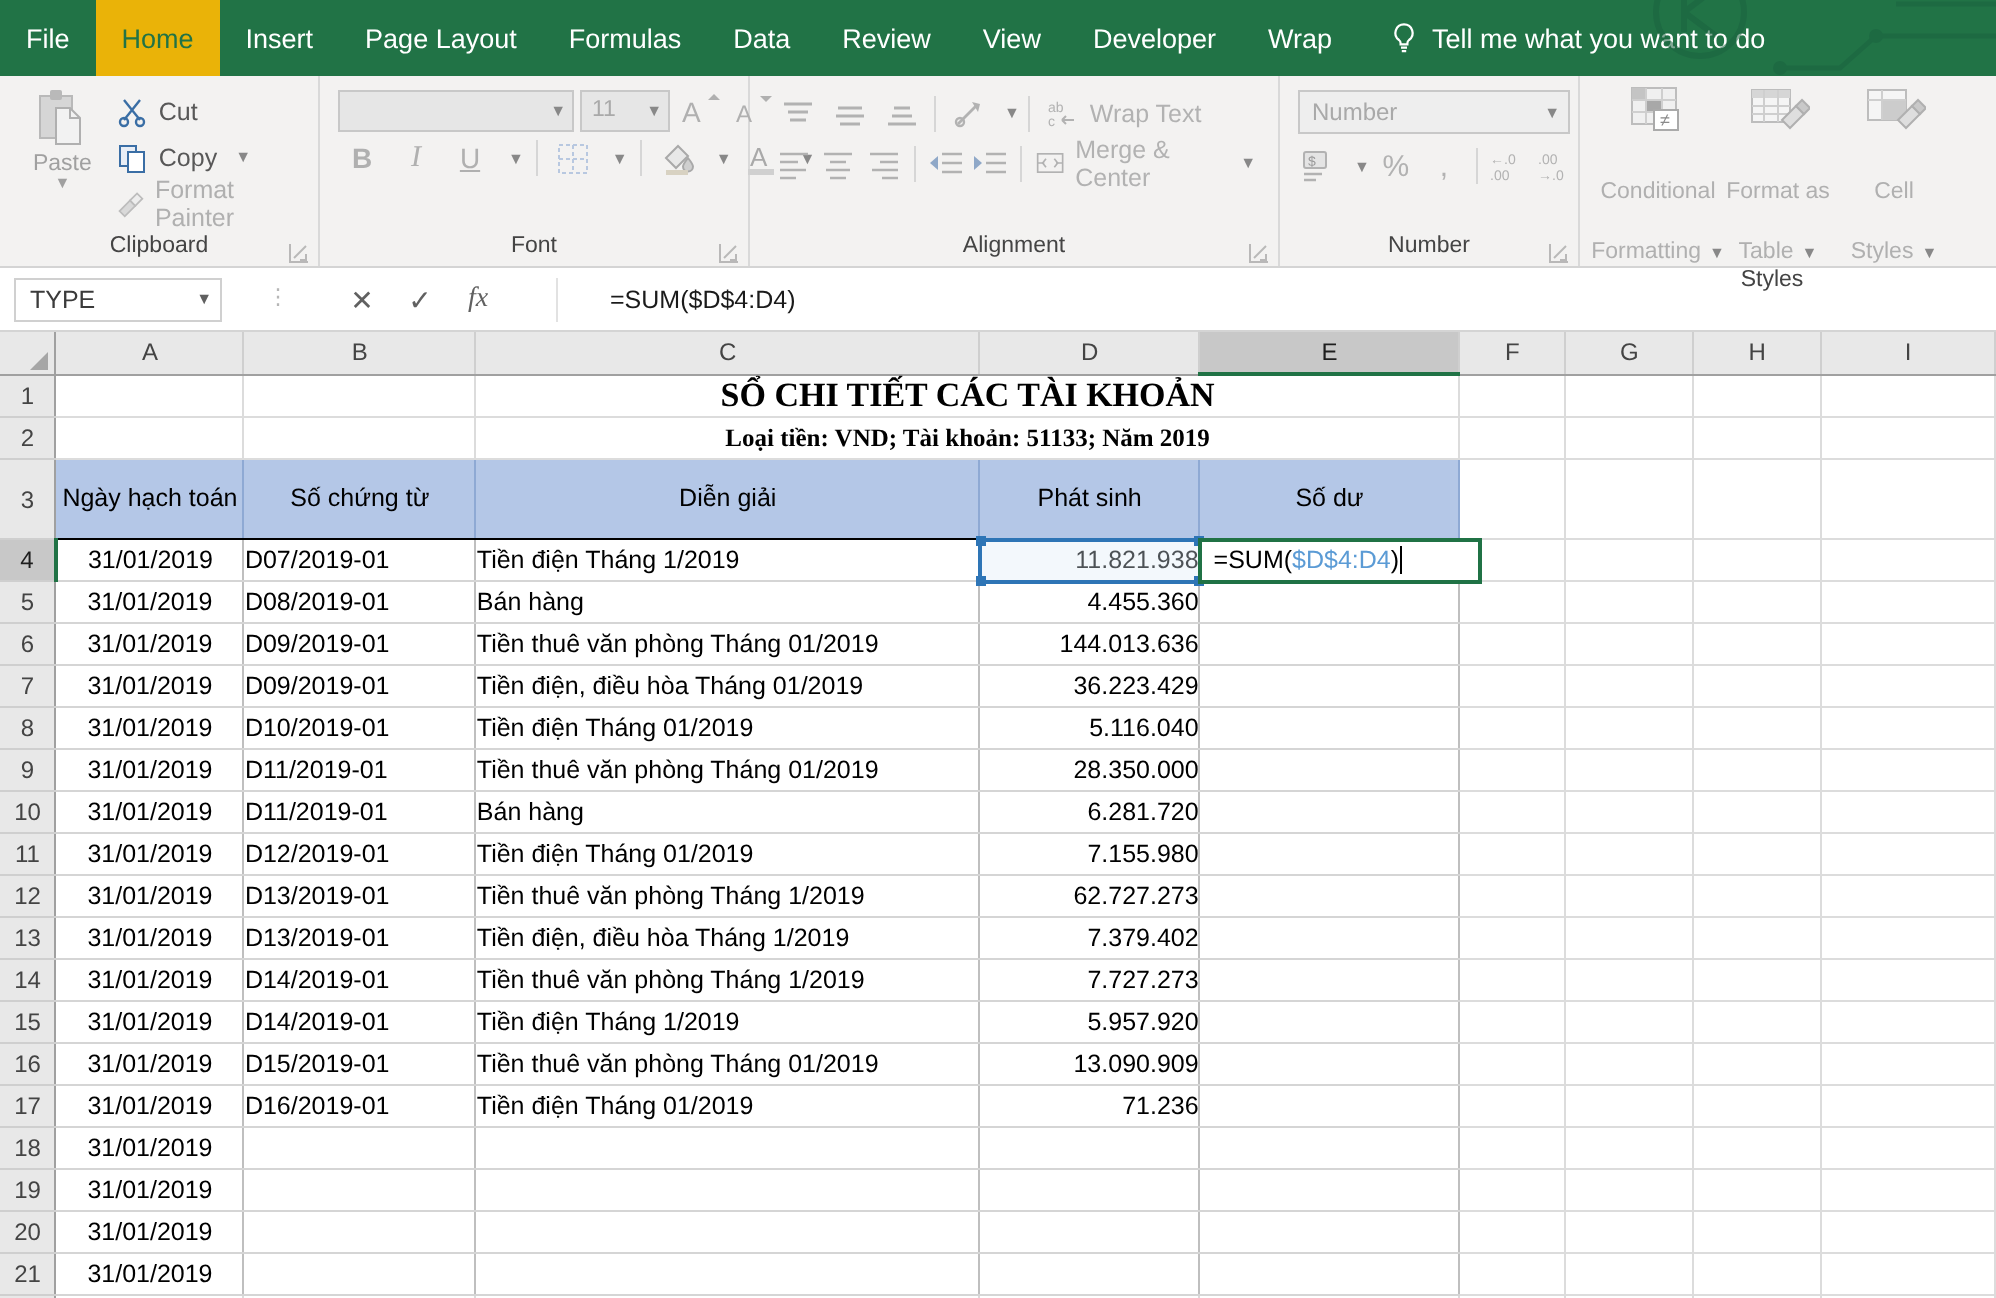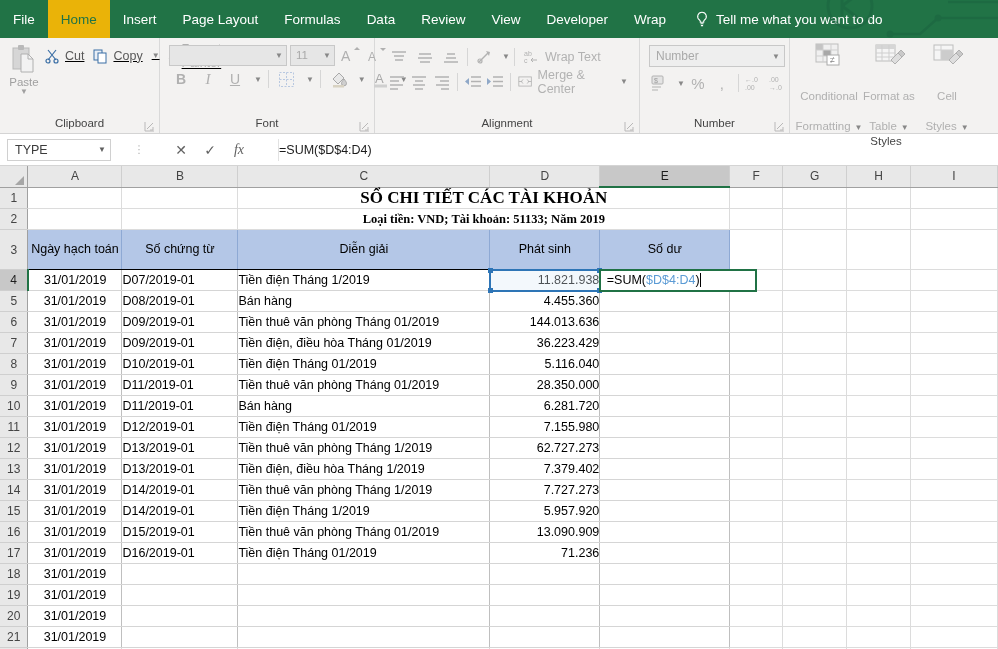--- a/index.html
+++ b/index.html
@@ -78,21 +78,21 @@
   .g-clipboard { width: 160px; }
   .g-clipboard .rgroup-body { padding-left: 3px; }
   .paste-btn {
     width: 52px; display: flex; flex-direction: column;
     align-items: center; padding-top: 2px;
     color: #a0a0a0;
   }
   .paste-ico { width: 32px; height: 32px; }
   .paste-lbl { font-size: 11.5px; margin-top: 1px; }
   .paste-arrow { font-size: 8px; line-height: 6px; margin-top: 1px; }
-  .clip-col { display: flex; flex-direction: row; padding-top: 3px; text-decoration: underline; }
+  .clip-col { display: flex; flex-direction: column; padding-top: 3px; }
   .clip-item {
     display: flex; align-items: center; gap: 5px;
     height: 23px; padding: 0 4px;
     font-size: 12.5px; color: #585858;
   }
   .clip-item.disabled { color: #b0b0b0; }
   .clip-ico { width: 16px; height: 16px; display: block; }
   .mini-caret { font-size: 8px; color: #888; margin-left: 4px; }
 
   
@@ -185,21 +185,21 @@
   .fb-btns { display: flex; align-items: center; gap: 1px; }
   .fb-btn {
     width: 28px; height: 24px;
     display: flex; align-items: center; justify-content: center;
     color: #616161; font-size: 14px;
   }
   .fb-input {
     flex: 1; height: 22px; margin: 0 4px 0 6px;
     border-left: 1px solid #e2e2e2;
     display: flex; align-items: center;
-    padding-left: 0;
+    padding-left: 26px;
     font-size: 12.5px; color: #1b1b1b;
   }
 
   
   .grid-wrap {
     position: relative;
     width: 998px;
     height: 649px;
   }
   table.grid {
@@ -948,19 +948,19 @@
         </tr>
       </tbody>
   </table>
 
   <div class="overlay ref-box" id="refbox" style="left: 488.844px; top: 102.5px; width: 111.953px; height: 23px;">
     <div class="ref-handle" style="left:-3px;top:-3px"></div>
     <div class="ref-handle" style="right:-3px;top:-3px"></div>
     <div class="ref-handle" style="left:-3px;bottom:-3px"></div>
     <div class="ref-handle" style="right:-3px;bottom:-3px"></div>
   </div>
-  <div class="overlay edit-box" id="editbox" style="left: 598.797px; top: 102.5px; width: 158px; height: 23px;">
+  <div class="overlay edit-box" id="editbox" style="left: 598.797px; top: 102.5px; width: 142px; height: 23px;">
     <span>=SUM(</span>
       <span class="ref-token">$D$4:D4</span>
       <span>)</span>
       <span class="caretbar"></span>
   </div>
 </div>
 
 </body></html>

